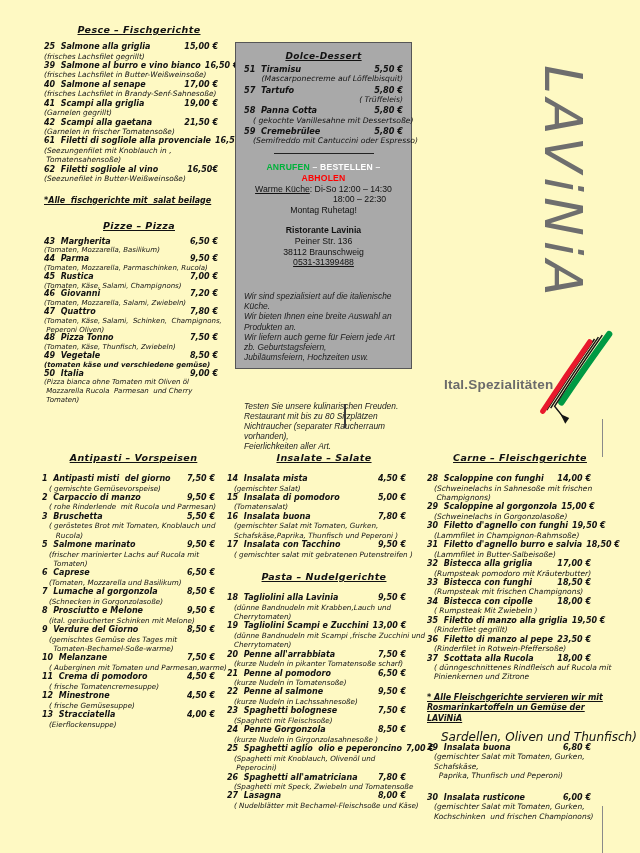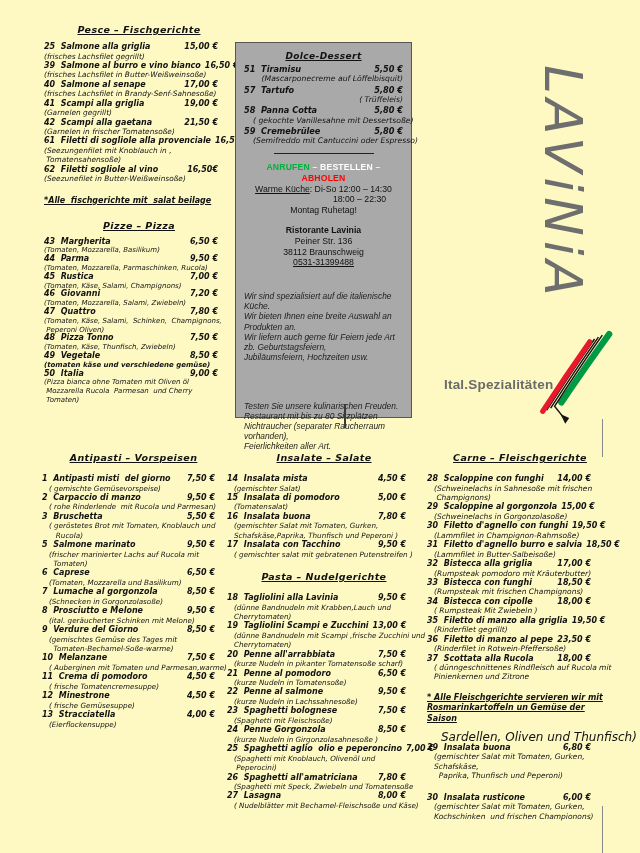--- a/index.html
+++ b/index.html
@@ -24,21 +24,21 @@
   #col-left .mi-top { line-height:9.6px; }
   #col-left .mi-desc { font-size:7.4px; line-height:9.3px; }
   #col-left .mi-price { margin-right:16px; }
   #pizza-items .mi-top { line-height:8.9px; }
   #pizza-items .mi-desc { font-size:7px; line-height:8.7px; }
   .fish-note { margin-top:12px; font-size:8px; font-weight:bold; font-style:italic;
                text-decoration:underline; white-space:pre; }
   .h-pizza { margin:15px 0 13px; }
 
   
-  #gray-box { left:235px; top:42px; width:177px; height:376px; background:#a9a9a9;
+  #gray-box { left:235px; top:42px; width:177px; height:327px; background:#a9a9a9;
               border:1px solid #565656; padding:7px 8px 6px; }
   #gray-box .sec-title { font-size:9px; margin-bottom:2px; }
   #dessert-items { font-style:italic; }
   #dessert-items .mi-top { line-height:10.4px; }
   #dessert-items .mi-name { font-size:8.2px; }
   #dessert-items .mi-price { font-size:8.2px; }
   #dessert-items .mi-desc { font-size:7.7px; line-height:10.2px; padding-left:9px;text-align:right; }
   .box-sep { width:100px; margin:7px auto 8px; border-top:1.2px solid #222; }
   #contact { font-family:"Liberation Sans", sans-serif; text-align:center; font-size:8.7px; line-height:10.6px; }
   .call-line { font-weight:bold; font-size:8.6px; letter-spacing:.2px; }
@@ -571,21 +571,21 @@
         <div class="mi">
           <div class="mi-top">
             <span class="mi-name">37  Scottata alla Rucola</span>
             <span class="mi-price">18,00 €</span>
           </div>
           <div class="mi-desc">( dünngeschnittenes Rindfleisch auf Rucola mit</div>
           <div class="mi-desc">Pinienkernen und Zitrone</div>
         </div>
       </div>
     <div class="meat-note">* Alle Fleischgerichte servieren wir mit
-Rosmarinkartoffeln un Gemüse der Saison</div>
+Rosmarinkartoffeln un Gemüse der LAViNiA</div>
     <div class="orphan">Sardellen, Oliven und Thunfisch)</div>
     <div>
         <div class="mi">
           <div class="mi-top">
             <span class="mi-name">29  Insalata buona</span>
             <span class="mi-price">6,80 €</span>
           </div>
           <div class="mi-desc">(gemischter Salat mit Tomaten, Gurken,</div>
           <div class="mi-desc">Schafskäse,</div>
           <div class="mi-desc">  Paprika, Thunfisch und Peperoni)</div>

